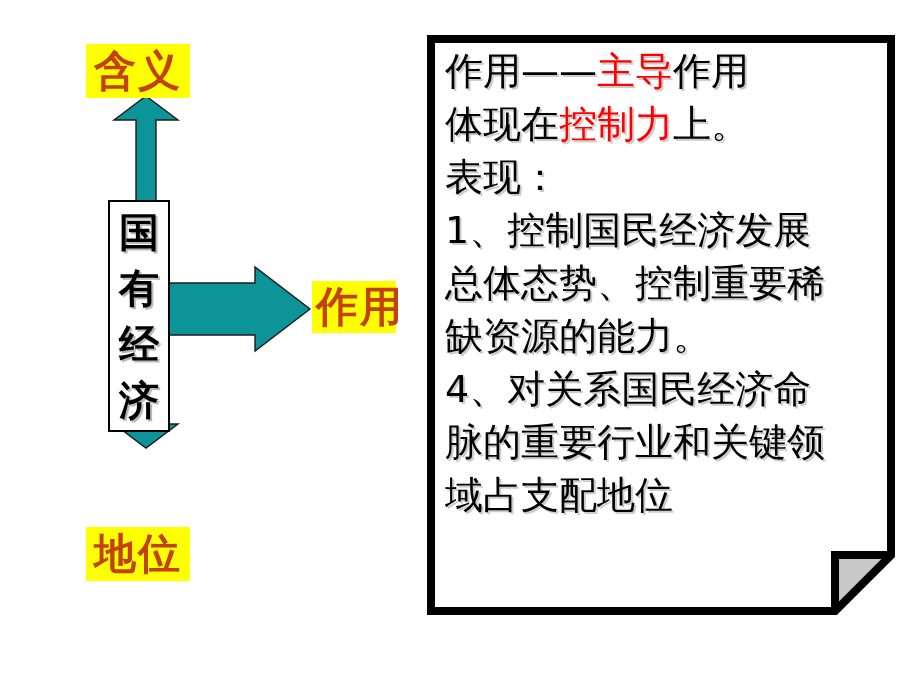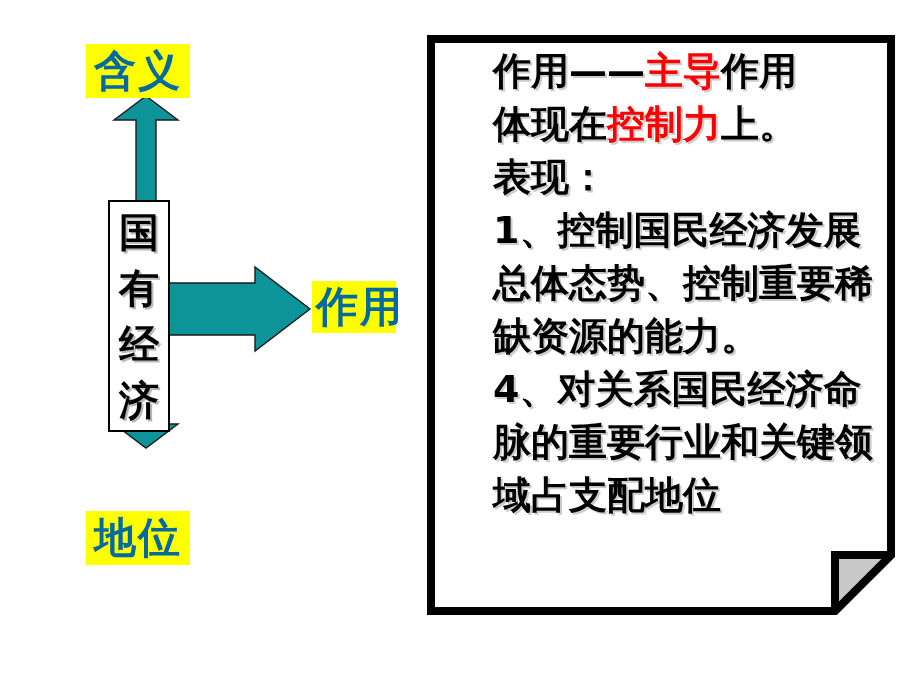--- a/index.html
+++ b/index.html
@@ -20,41 +20,41 @@
     left: 0; top: 0;
     width: 920px;
     height: 690px;
     background: #ffffff;
   }
 
   
   .yellow-label {
     position: absolute;
     background: #ffff00;
-    color: #0369a1;
+    color: #c2410c;
     font-weight: bold;
     letter-spacing: 2px;
     display: flex;
     align-items: center;
     justify-content: center;
     line-height: 1;
     white-space: nowrap;
   }
 
   #label-meaning {
     left: 86px;
     top: 44px;
     width: 104px;
     height: 54px;
     font-size: 42px;
   }
 
   #label-status {
     left: 86px;
-    top: 511px;
+    top: 527px;
     width: 104px;
     height: 54px;
     font-size: 42px;
   }
 
   #label-role {
     left: 312px;
     top: 281px;
     width: 84px;
     height: 52px;
@@ -128,26 +128,25 @@
   #note-content {
     position: absolute;
     left: 18px;
     top: 10px;
     width: 432px;
     height: 558px;
     box-sizing: border-box;
   }
   .note-line {
     color: #000000;
-    font-weight: bold;
+    font-weight: normal;
     font-size: 38px;
     line-height: 53px;
     white-space: nowrap;
     text-shadow: 2px 2px 0 #cccccc;
-    margin-left: 48px;
   }
   .hl-red { color: #ff0000; }
 </style>
 </head>
 <body>
 
 <div id="stage">
 
   <svg id="arrow-vertical" class="arrow-svg" viewBox="0 0 130 432">
     <polygon points="40,104 40,24 18,24 50,0 82,24 60,24 60,328 82,328 50,352 18,328 40,328" fill="#0d9499" stroke="#1b1b1b" stroke-width="1.4"></polygon>

